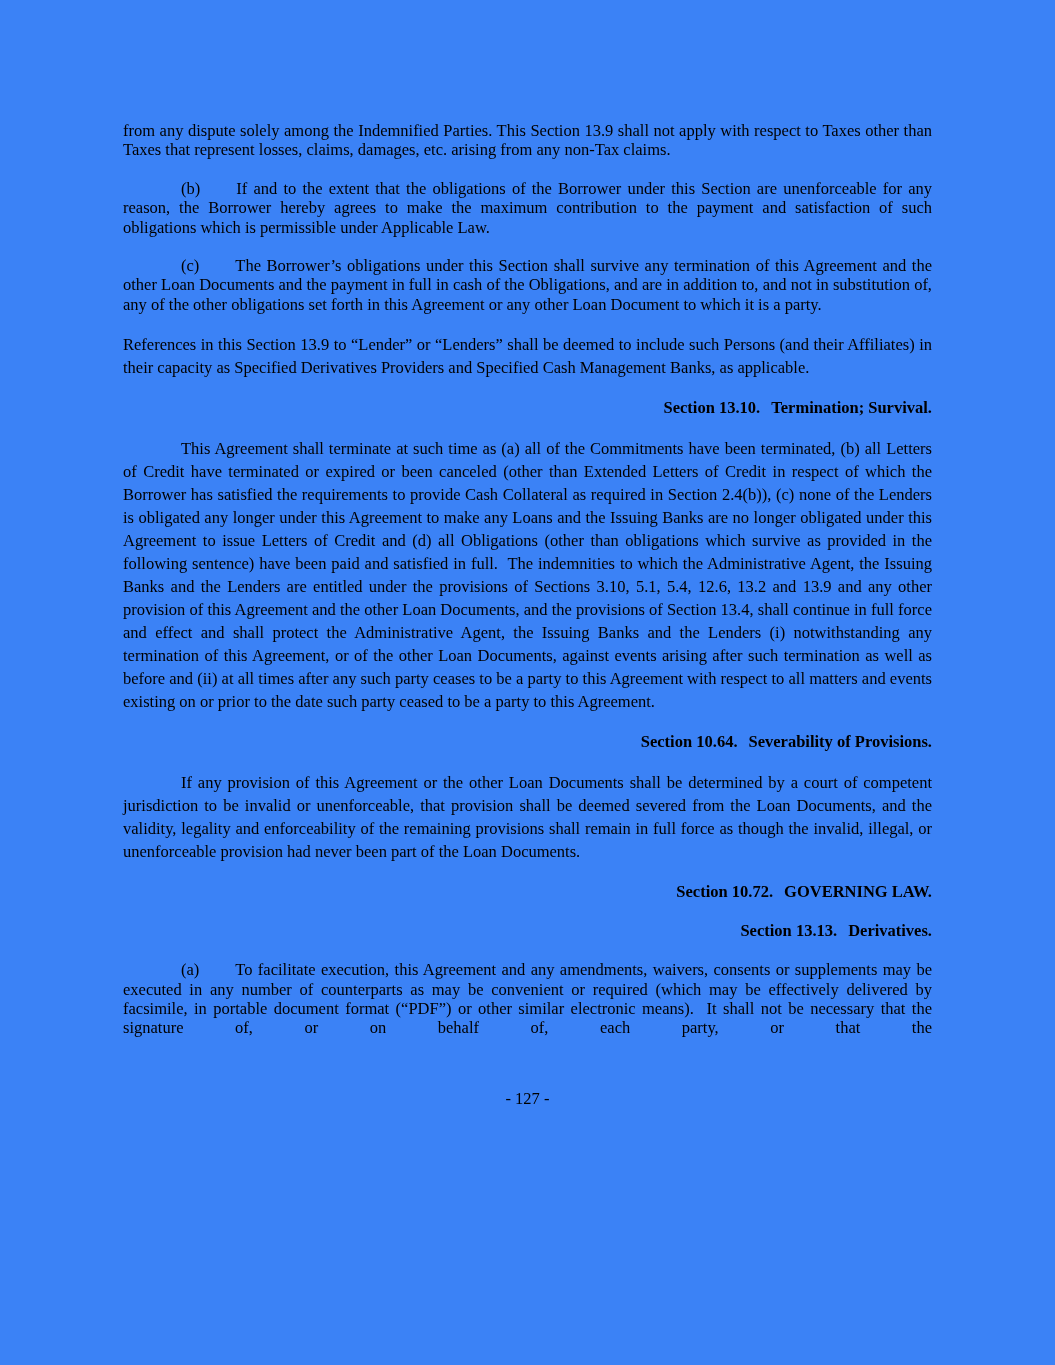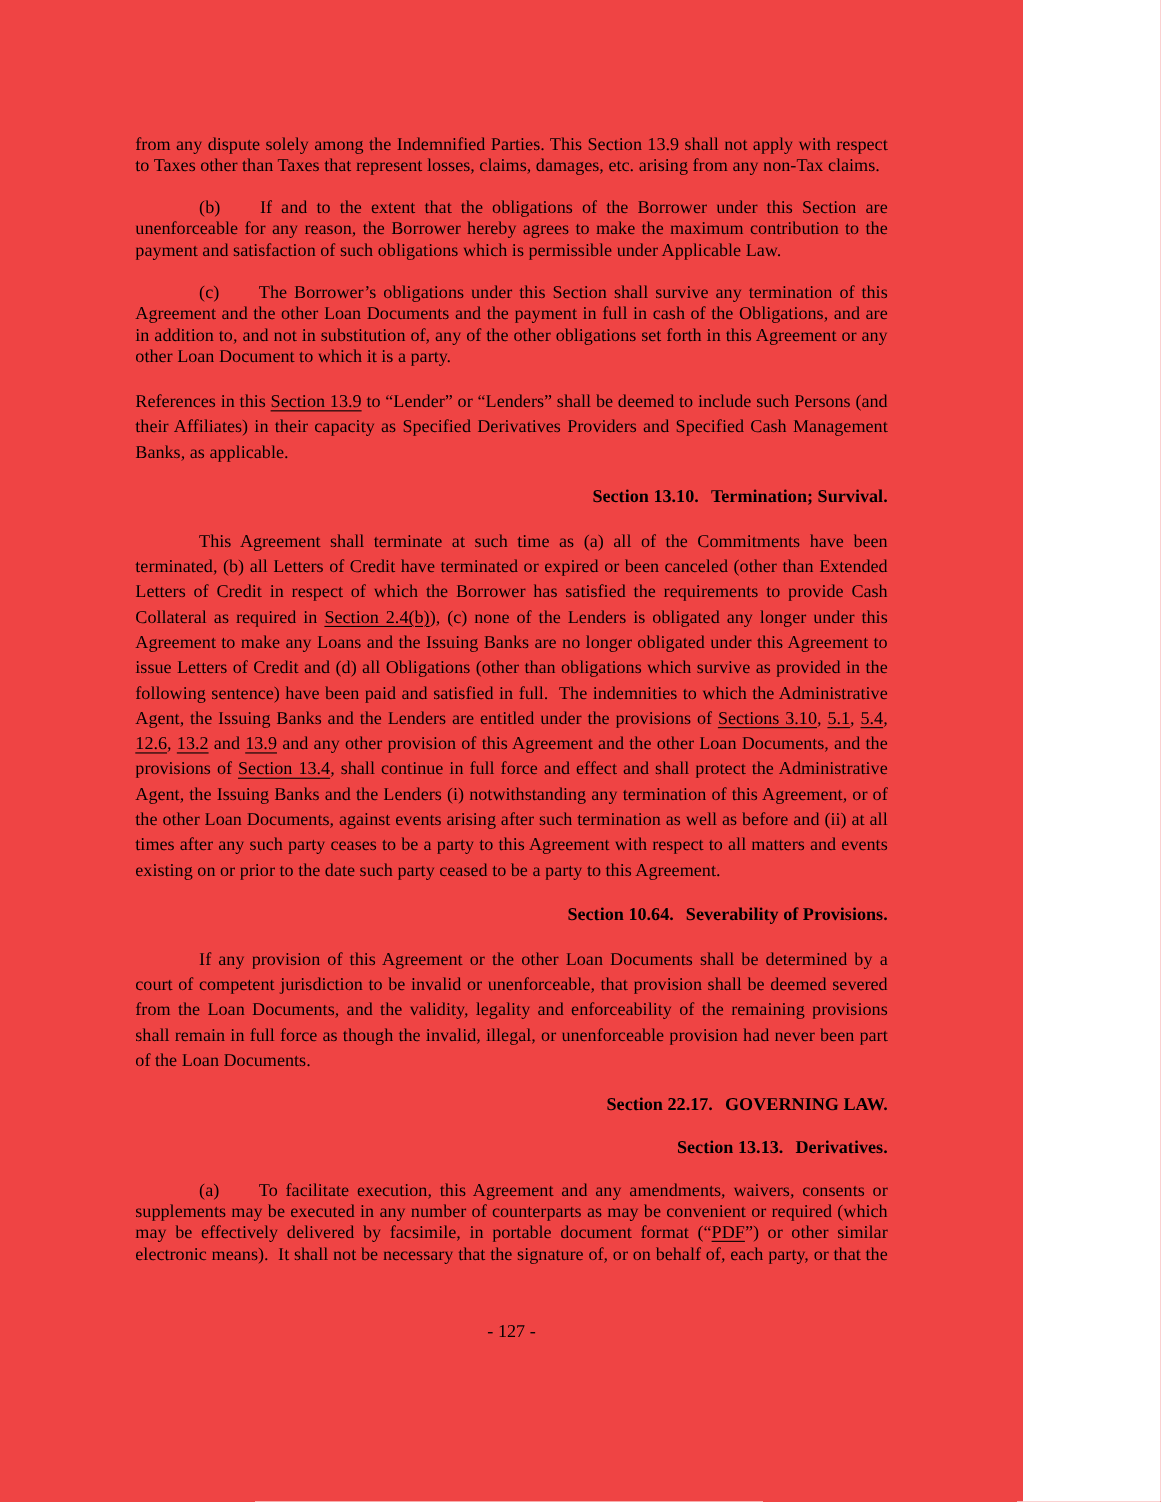--- a/index.html
+++ b/index.html
@@ -1,42 +1,41 @@
 <!DOCTYPE html>
 <html><head>
 <meta charset="utf-8">
 <style>
   html, body { margin: 0; padding: 0; background: #ffffff; }
   .page {
     position: relative;
-    width: 930px;
+    width: 1055px;
     height: 1365px;
     box-sizing: border-box;
     padding: 121px 123px 0 123px;
-    background: #ef4444;
+    background: #3b82f6;
     color: #000000;
     font-family: "Liberation Serif", "DejaVu Serif", serif;
     font-size: 16.5px;
     overflow: hidden;
   }
   p { margin: 0 0 19px 0; text-align: justify; }
   .single { line-height: 19.4px; }
   .wide   { line-height: 23px; }
   .indent { text-indent: 58px; }
   .tab  { display: inline-block; width: 36px; }
   .hgap { display: inline-block; width: 11px; }
   .heading {
     font-weight: bold;
     font-size: 16.5px;
     line-height: 20px;
     margin: 0 0 19px 0;
     text-align: right;
   }
   .u {
-    text-decoration: underline;
     text-decoration-thickness: 1.3px;
     text-underline-offset: 2.5px;
   }
   .force-last { text-align-last: justify; }
   .footer {
     text-align: center;
     margin-top: 51px;
     line-height: 20px;
   }
 </style>
@@ -54,21 +53,21 @@
   <p class="wide"><span>References in this </span><span class="u">Section 13.9</span><span> to “Lender” or “Lenders” shall be deemed to include such Persons (and their Affiliates) in their capacity as Specified Derivatives Providers and Specified Cash Management Banks, as applicable.</span></p>
 
   <h2 class="heading"><span>Section 13.10.</span><span class="hgap"></span><span>Termination; Survival.</span></h2>
 
   <p class="wide indent"><span>This Agreement shall terminate at such time as (a) all of the Commitments have been terminated, (b) all Letters of Credit have terminated or expired or been canceled (other than Extended Letters of Credit in respect of which the Borrower has satisfied the requirements to provide Cash Collateral as required in </span><span class="u">Section 2.4(b)</span><span>), (c) none of the Lenders is obligated any longer under this Agreement to make any Loans and the Issuing Banks are no longer obligated under this Agreement to issue Letters of Credit and (d) all Obligations (other than obligations which survive as provided in the following sentence) have been paid and satisfied in full.&nbsp; The indemnities to which the Administrative Agent, the Issuing Banks and the Lenders are entitled under the provisions of </span><span class="u">Sections 3.10</span><span>, </span><span class="u">5.1</span><span>, </span><span class="u">5.4</span><span>, </span><span class="u">12.6</span><span>, </span><span class="u">13.2</span><span> and </span><span class="u">13.9</span><span> and any other provision of this Agreement and the other Loan Documents, and the provisions of </span><span class="u">Section 13.4</span><span>, shall continue in full force and effect and shall protect the Administrative Agent, the Issuing Banks and the Lenders (i) notwithstanding any termination of this Agreement, or of the other Loan Documents, against events arising after such termination as well as before and (ii) at all times after any such party ceases to be a party to this Agreement with respect to all matters and events existing on or prior to the date such party ceased to be a party to this Agreement.</span></p>
 
   <h2 class="heading"><span>Section 10.64.</span><span class="hgap"></span><span>Severability of Provisions.</span></h2>
 
   <p class="wide indent"><span>If any provision of this Agreement or the other Loan Documents shall be determined by a court of competent jurisdiction to be invalid or unenforceable, that provision shall be deemed severed from the Loan Documents, and the validity, legality and enforceability of the remaining provisions shall remain in full force as though the invalid, illegal, or unenforceable provision had never been part of the Loan Documents.</span></p>
 
-  <h2 class="heading"><span>Section 22.17.</span><span class="hgap"></span><span>GOVERNING LAW.</span></h2>
+  <h2 class="heading"><span>Section 10.72.</span><span class="hgap"></span><span>GOVERNING LAW.</span></h2>
 
 
   <h2 class="heading"><span>Section 13.13.</span><span class="hgap"></span><span>Derivatives.</span></h2>
 
   <p class="single indent force-last"><span>(a)</span><span class="tab"></span><span>To facilitate execution, this Agreement and any amendments, waivers, consents or supplements may be executed in any number of counterparts as may be convenient or required (which may be effectively delivered by facsimile, in portable document format (“</span><span class="u">PDF</span><span>”) or other similar electronic means).&nbsp; It shall not be necessary that the signature of, or on behalf of, each party, or that the</span></p>
 
   <div class="footer">- 127 -</div>
 
 </div>
 

